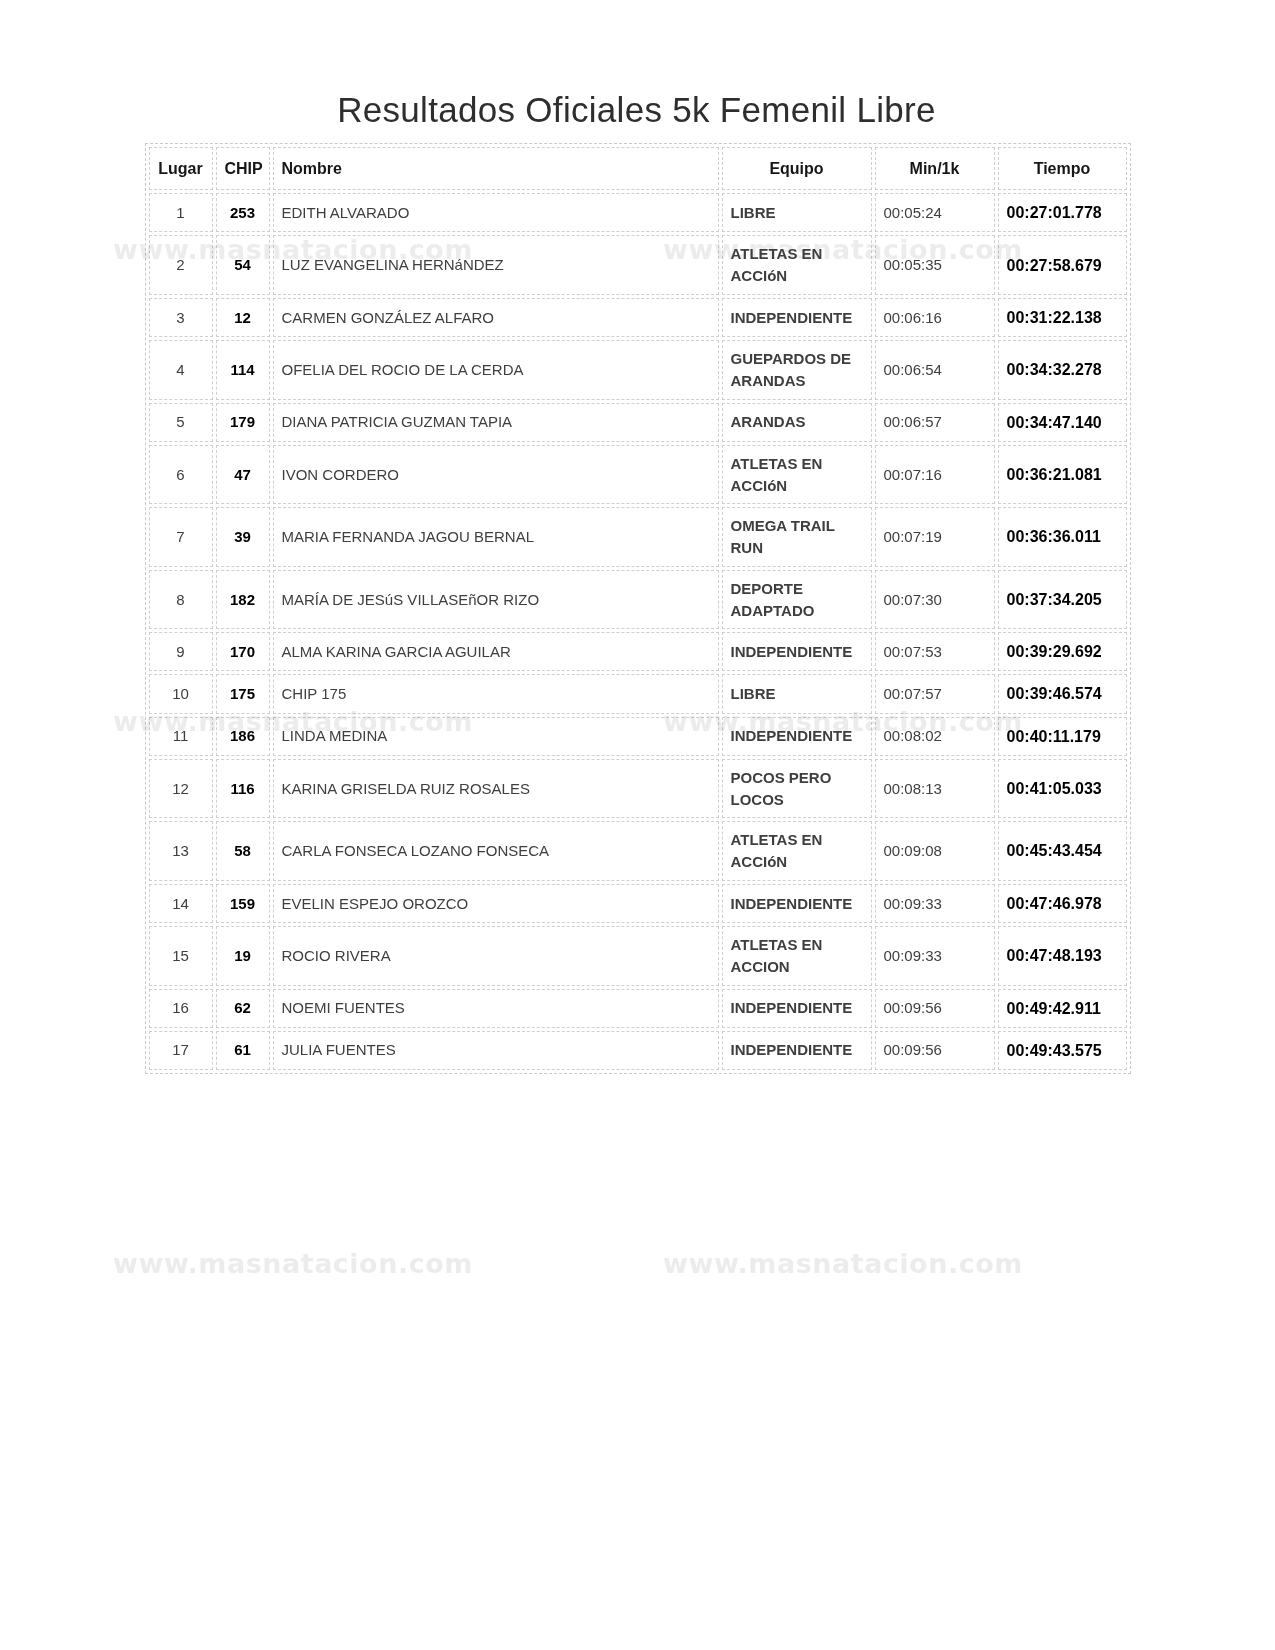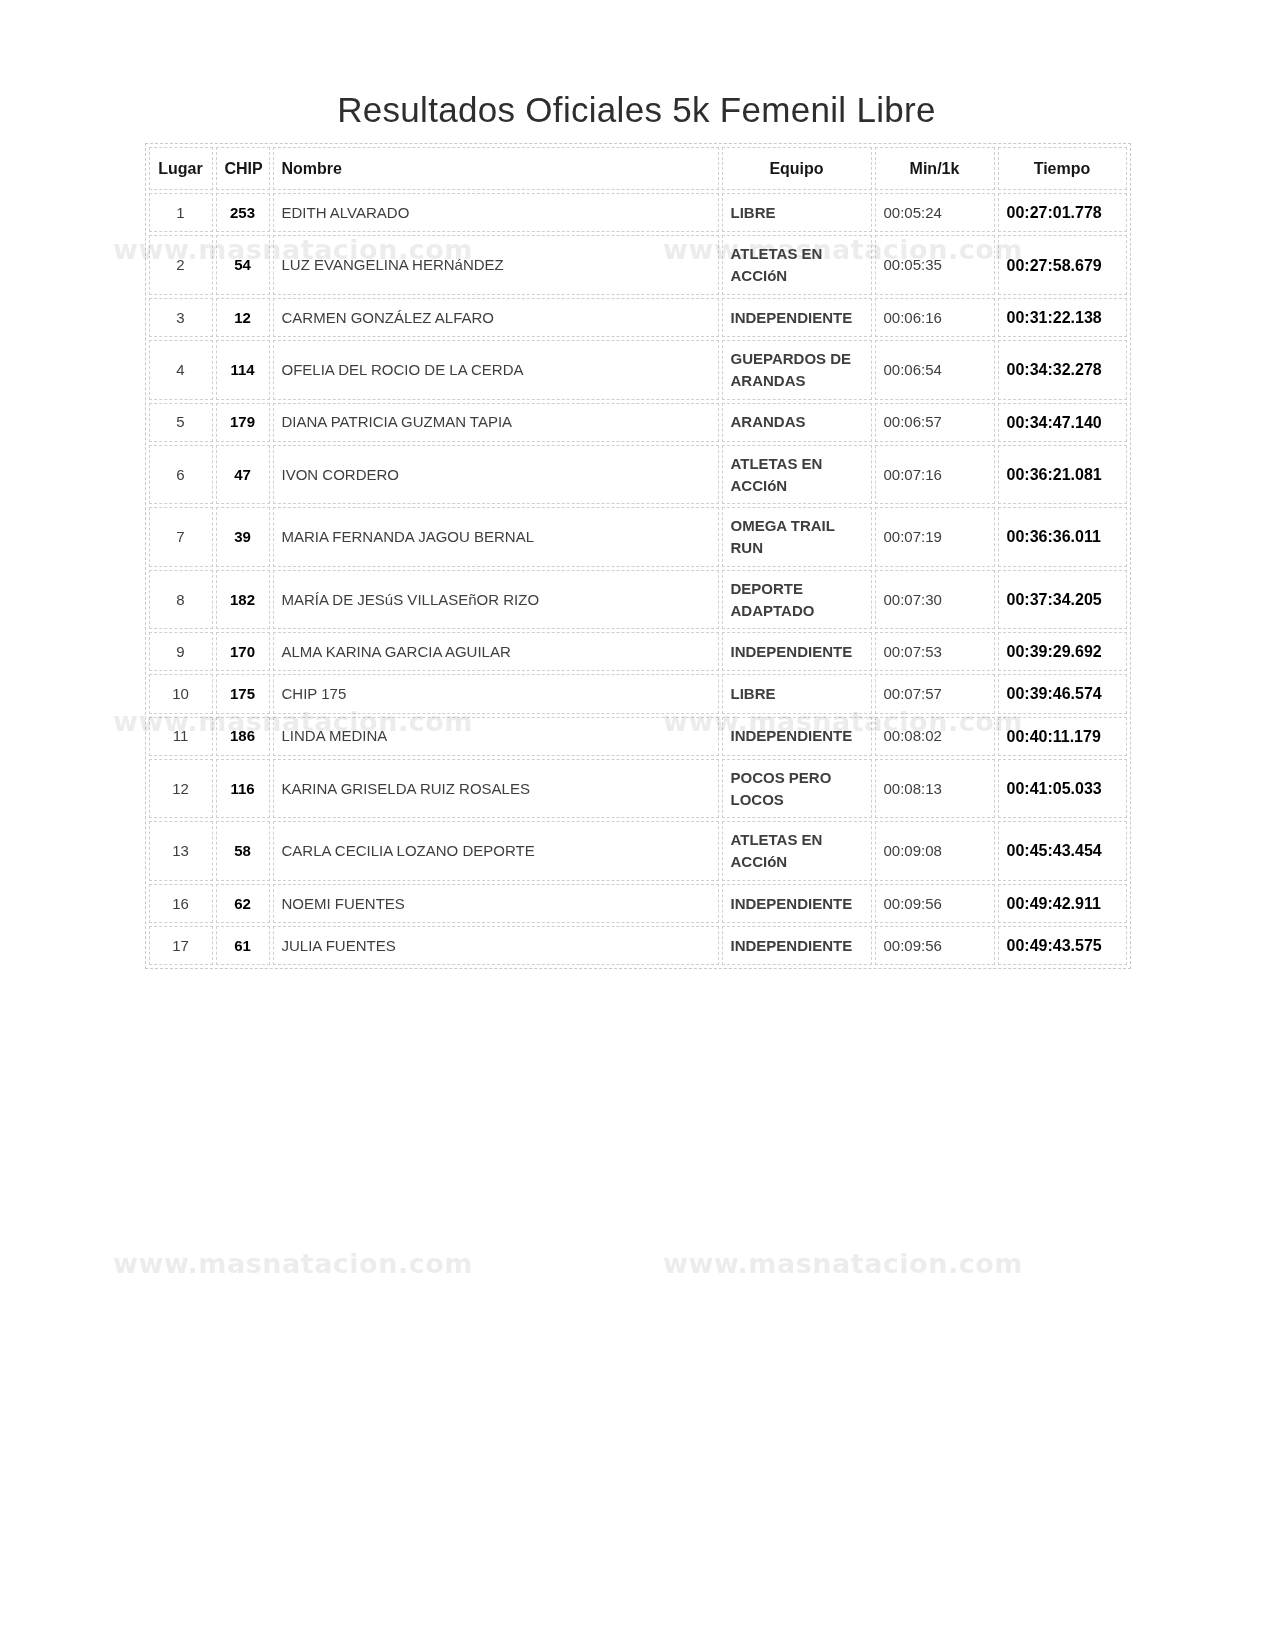--- a/index.html
+++ b/index.html
@@ -206,27 +206,43 @@
         <td class="c-chip">116</td>
         <td class="c-nombre">KARINA GRISELDA RUIZ ROSALES</td>
         <td class="c-equipo">POCOS PERO LOCOS</td>
         <td class="c-min1k">00:08:13</td>
         <td class="c-tiempo">00:41:05.033</td>
       </tr>
 
       <tr>
         <td class="c-lugar">13</td>
         <td class="c-chip">58</td>
-        <td class="c-nombre">CARLA CECILIA LOZANO DEPORTE</td>
+        <td class="c-nombre">CARLA FONSECA LOZANO FONSECA</td>
         <td class="c-equipo">ATLETAS EN ACCIóN</td>
         <td class="c-min1k">00:09:08</td>
         <td class="c-tiempo">00:45:43.454</td>
       </tr>
 
-
+      <tr>
+        <td class="c-lugar">14</td>
+        <td class="c-chip">159</td>
+        <td class="c-nombre">EVELIN ESPEJO OROZCO</td>
+        <td class="c-equipo">INDEPENDIENTE</td>
+        <td class="c-min1k">00:09:33</td>
+        <td class="c-tiempo">00:47:46.978</td>
+      </tr>
+
+      <tr>
+        <td class="c-lugar">15</td>
+        <td class="c-chip">19</td>
+        <td class="c-nombre">ROCIO RIVERA</td>
+        <td class="c-equipo">ATLETAS EN ACCION</td>
+        <td class="c-min1k">00:09:33</td>
+        <td class="c-tiempo">00:47:48.193</td>
+      </tr>
 
       <tr>
         <td class="c-lugar">16</td>
         <td class="c-chip">62</td>
         <td class="c-nombre">NOEMI FUENTES</td>
         <td class="c-equipo">INDEPENDIENTE</td>
         <td class="c-min1k">00:09:56</td>
         <td class="c-tiempo">00:49:42.911</td>
       </tr>
 

